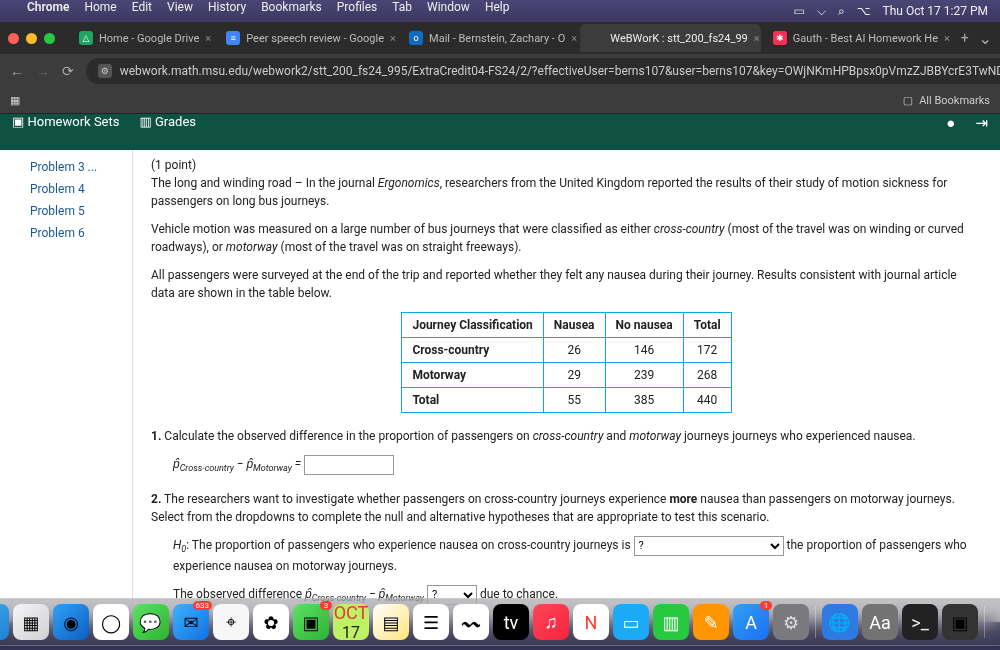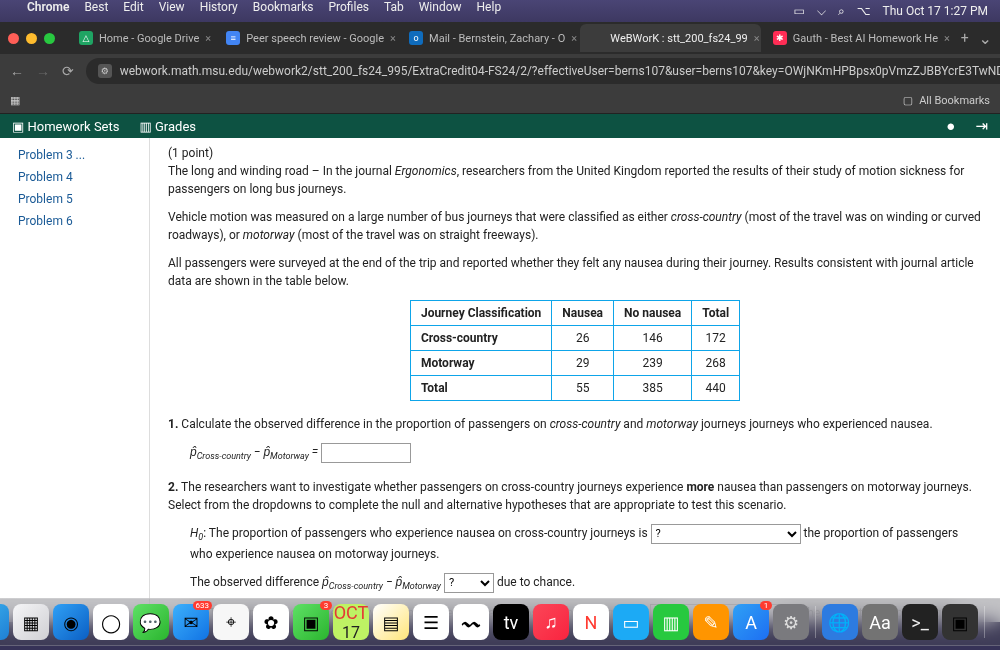--- a/index.html
+++ b/index.html
@@ -17,25 +17,25 @@
 .tab.active{background:#3c3c3c;color:#eee}
 .tab .favicon{width:14px;height:14px;border-radius:3px;flex-shrink:0;display:flex;align-items:center;justify-content:center;font-size:9px}
 .tab .close{margin-left:auto;font-size:11px;color:#888}
 .tab-add{color:#aaa;padding:0 8px;font-size:14px}
 .toolbar{height:34px;background:#3c3c3c;display:flex;align-items:center;padding:0 10px;gap:12px}
 .nav-btn{color:#aaa;font-size:14px}
 .urlbar{flex:1;height:26px;background:#2b2b2b;border-radius:13px;display:flex;align-items:center;padding:0 12px;color:#ccc;font-size:12px;gap:8px}
 .urlbar .site-icon{width:14px;height:14px;background:#555;border-radius:3px;font-size:9px;display:flex;align-items:center;justify-content:center}
 .bookmarks{height:26px;background:#3c3c3c;display:flex;align-items:center;padding:0 10px;color:#ccc;font-size:11px;gap:8px;border-bottom:1px solid #222}
 .bookmarks .right{margin-left:auto;display:flex;gap:6px;align-items:center}
-.app-header{height:24px;background:#0d5242;display:flex;align-items:center;padding:0 12px;color:#fff;font-size:13px;gap:20px}
+.app-header{height:36px;background:#0d5242;display:flex;padding:0 12px;color:#fff;font-size:13px;gap:20px}
 .app-header .spacer{flex:1}
 .app-header .icon{font-size:15px}
 .content{flex:1;background:#fff;display:flex;overflow:hidden}
-.sidebar{width:150px;border-right:1px solid #ddd;padding:6px 4px;font-size:12px}
+.sidebar{width:133px;border-right:1px solid #ddd;padding:6px 16px;font-size:12px}
 .sidebar .item{padding:4px 14px;color:#1a5a96;cursor:pointer}
 .main{flex:1;padding:6px 18px 18px 18px;font-size:12px;color:#222;overflow-y:auto;line-height:1.5}
 .main .pts{color:#222}
 .main .lead b{font-weight:400}
 .main em{font-style:italic}
 .main p{margin-bottom:10px}
 table.data{border-collapse:collapse;margin:6px auto 14px auto;font-size:12px}
 table.data th,table.data td{border:1px solid #0ea5e9;padding:3px 10px;text-align:left}
 table.data th{font-weight:700;background:#fff}
 table.data td.num{text-align:center}
@@ -77,21 +77,21 @@
 .term{background:#222;color:#eee;font-size:10px}
 .utility{background:#333}
 .trash{background:transparent;font-size:26px}
 </style>
 </head>
 <body>
 
 <div class="menubar">
   <span class="apple"></span>
   <span class="bold">Chrome</span>
-  <span>Best</span>
+  <span>Home</span>
   <span>Edit</span>
   <span>View</span>
   <span>History</span>
   <span>Bookmarks</span>
   <span>Profiles</span>
   <span>Tab</span>
   <span>Window</span>
   <span>Help</span>
   <div class="right">
     <span>▭</span>

